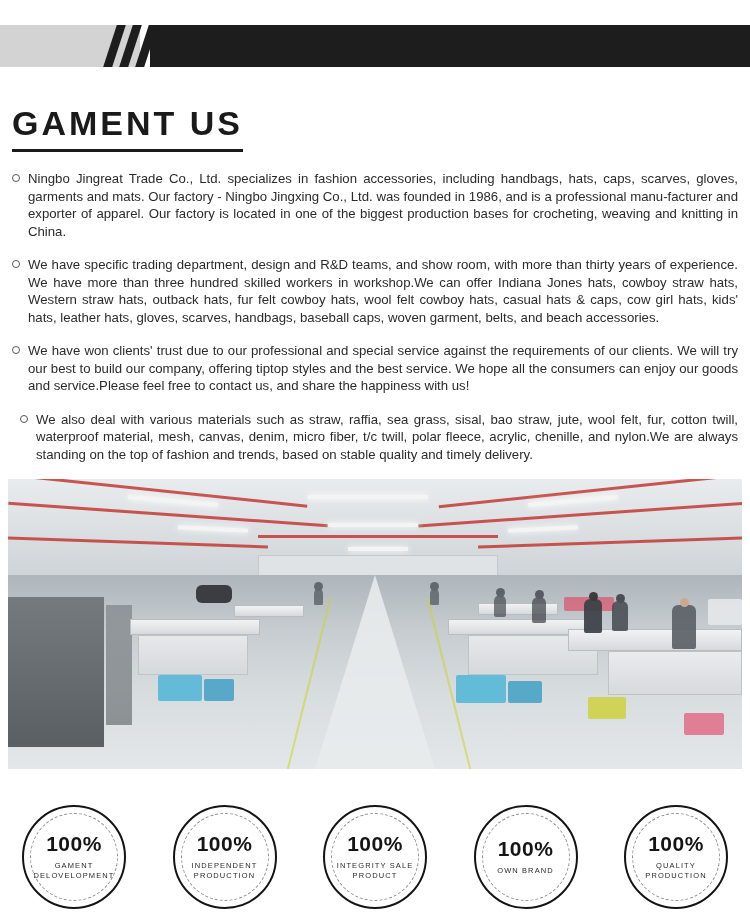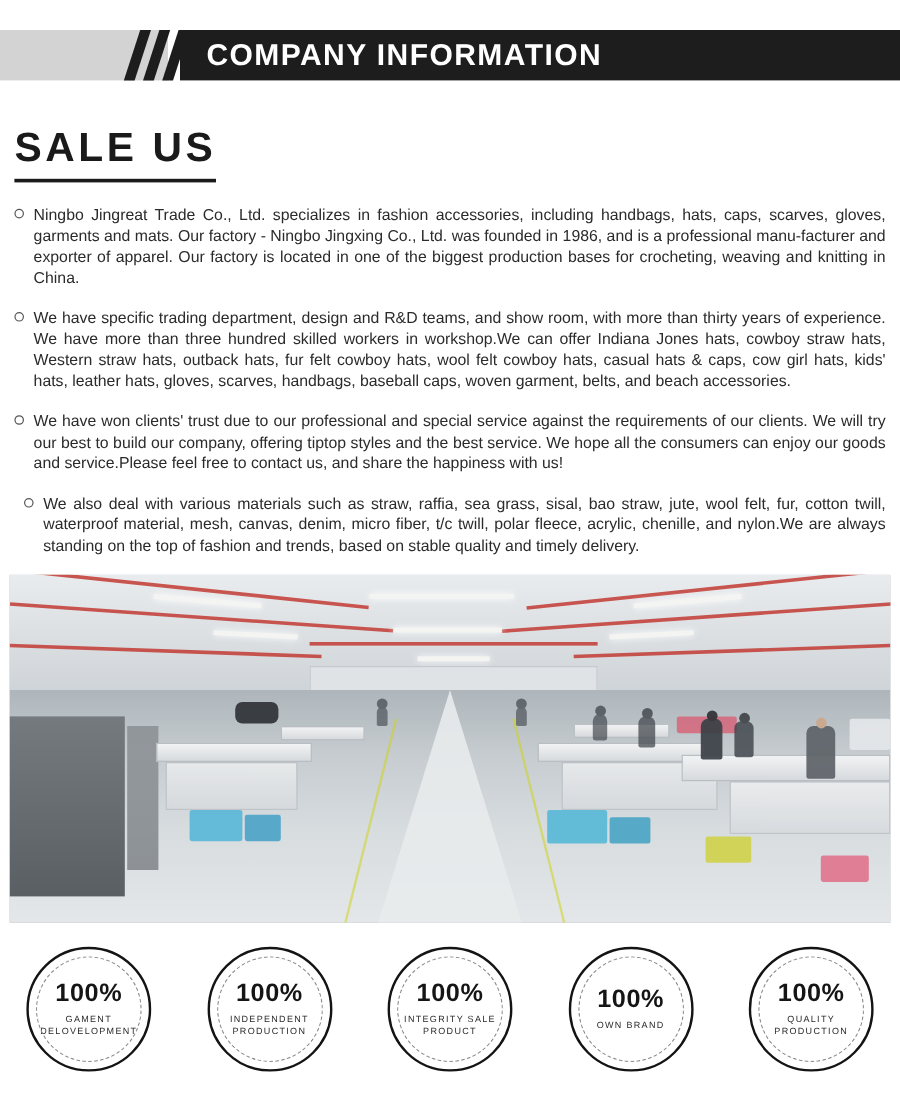--- a/index.html
+++ b/index.html
@@ -177,20 +177,21 @@
   .wall {
     position: absolute; background: #dfe3e6; border: 1px solid #c6cace; box-sizing: border-box;
   }
 
   
   .badges {
     display: flex;
     justify-content: space-between;
     align-items: center;
     padding: 20px 22px 0 22px;
+    margin-top: 16px;
   }
   .badge {
     position: relative;
     width: 104px;
     height: 104px;
     border-radius: 50%;
     border: 2px solid #141414;
     display: flex;
     flex-direction: column;
     align-items: center;
@@ -227,25 +228,24 @@
 <body>
 
 <div class="banner">
   <div class="banner-gray"></div>
   <div class="banner-black"></div>
   <div class="banner-slashes">
     <div class="slash s1"></div>
     <div class="slash s2"></div>
     <div class="slash s3"></div>
   </div>
-  <div class="banner-title">COMPANY INFORMATION</div>
 </div>
 
 <div class="about-wrap">
-  <div class="about-title">SALE US</div>
+  <div class="about-title">GAMENT US</div>
 </div>
 
 <div class="paras">
   <p class="para">
     <span class="bullet"></span>
     <span>Ningbo Jingreat Trade Co., Ltd. specializes in fashion accessories, including handbags, hats, caps, scarves, gloves, garments and mats. Our factory - Ningbo Jingxing Co., Ltd. was founded in 1986, and is a professional manu-facturer and exporter of apparel. Our factory is located in one of the biggest production bases for crocheting, weaving and knitting in China.</span>
   </p>
   <p class="para">
     <span class="bullet"></span>
     <span>We have specific trading department, design and R&amp;D teams, and show room, with more than thirty years of experience. We have more than three hundred skilled workers in workshop.We can offer Indiana Jones hats, cowboy straw hats, Western straw hats, outback hats, fur felt cowboy hats, wool felt cowboy hats, casual hats &amp; caps, cow girl hats, kids' hats, leather hats, gloves, scarves, handbags, baseball caps, woven garment, belts, and beach accessories.</span>

